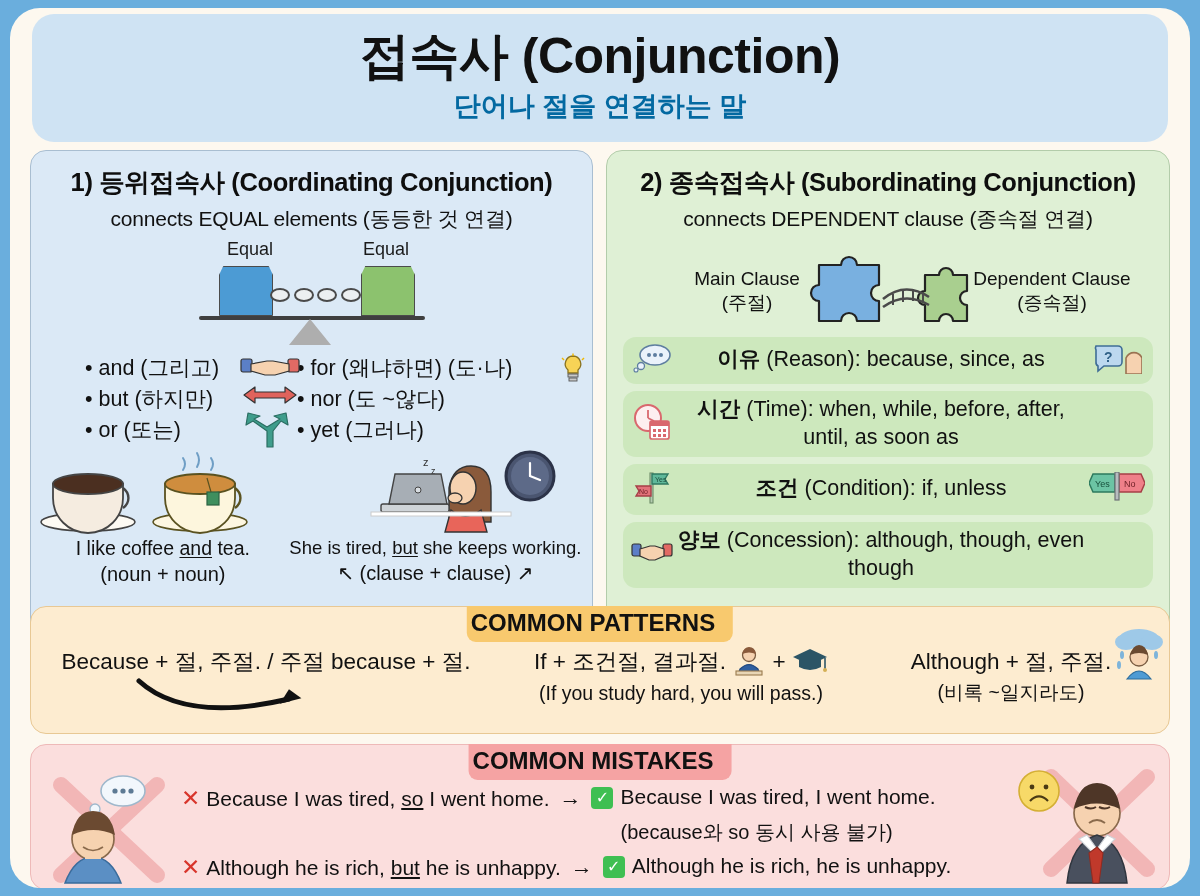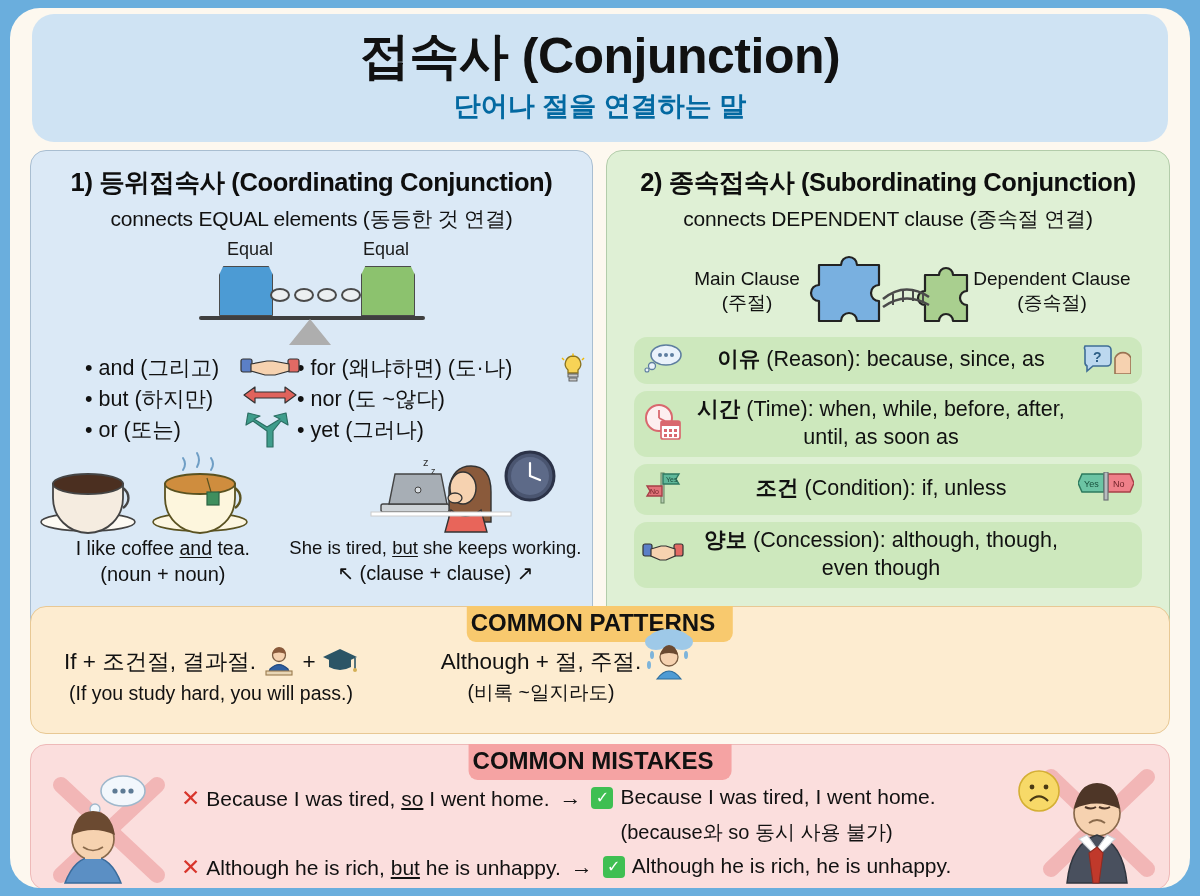--- a/index.html
+++ b/index.html
@@ -205,21 +205,21 @@
     font-size: 19px;
     color: #111;
     text-align: center;
     line-height: 1.25;
     top: 30px;
   }
   .pz-l { left: 60px; width: 160px; }
   .pz-r { left: 350px; width: 190px; }
   
   .grows {
-    padding: 0 27px;
+    padding: 0 16px;
     margin-top: 4px;
   }
   .grow {
     background: #cde8bd;
     border-radius: 13px;
     margin-bottom: 7px;
     padding: 5px 8px 6px 8px;
     position: relative;
     min-height: 38px;
     display: flex;
@@ -617,20 +617,27 @@
           <div class="gico-r"></div>
         </div>
 
       </div>
     </div>
   </div>
 
   <div class="band band-patterns">
     <div class="band-title bt-patterns">COMMON PATTERNS</div>
     <div class="pat-row">
+      <div class="pat pat1">
+        <div class="l1">Because + 절, 주절. / 주절 because + 절.</div>
+        <svg class="curve-arrow" viewBox="0 0 210 42">
+          <path d="M8 6 q46 42 150 18" fill="none" stroke="#111" stroke-width="5" stroke-linecap="round"></path>
+          <path d="M150 31 l20 -10 l-14 -6 z" fill="#111" transform="rotate(12 160 24)"></path>
+        </svg>
+      </div>
       <div class="pat pat2">
         <div class="l1">
           <span>If + 조건절, 결과절.</span>
           <svg width="34" height="30" viewBox="0 0 34 30" style="vertical-align:-8px">
             <circle cx="17" cy="8" r="6.5" fill="#f6d2b0" stroke="#7a5c42" stroke-width="1.3"></circle>
             <path d="M10 7 q2 -7 7 -7 q6 0 7 7 q-7 -3 -14 0 z" fill="#8a5a3b"></path>
             <path d="M8 22 q9 -9 18 0 l1 3 h-20 z" fill="#2f5fa0" stroke="#234a80" stroke-width="1.2"></path>
             <rect x="4" y="24" width="26" height="4" fill="#e8d6b5" stroke="#9a7b4e" stroke-width="1.1"></rect>
           </svg>
           <span>+</span>

